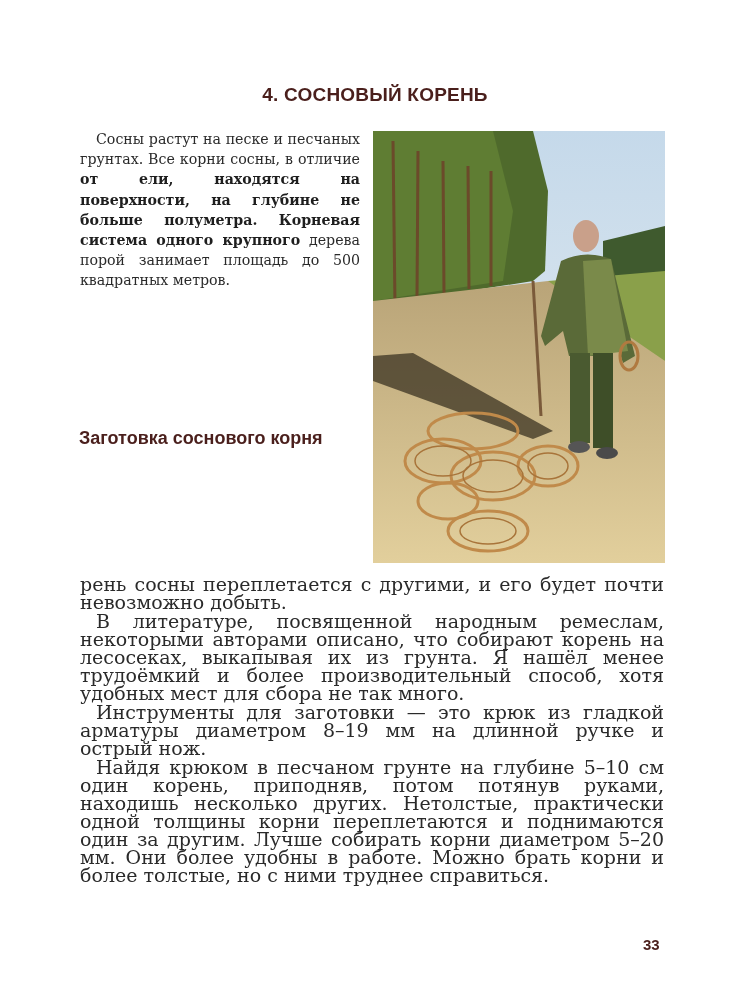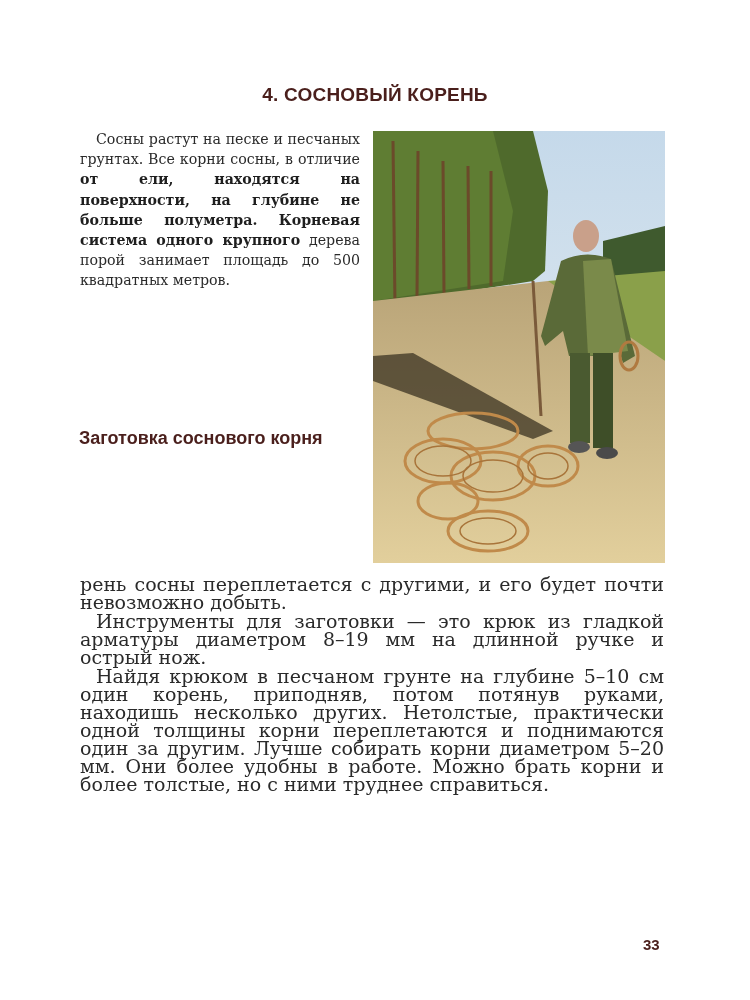--- a/index.html
+++ b/index.html
@@ -101,18 +101,19 @@
       <rect x="220" y="222" width="20" height="95" fill="#3e4e28"></rect>
       <ellipse cx="206" cy="316" rx="11" ry="6" fill="#555"></ellipse>
       <ellipse cx="234" cy="322" rx="11" ry="6" fill="#4a4a4a"></ellipse>
 
       <ellipse cx="256" cy="225" rx="9" ry="14" fill="none" stroke="#b07a40" stroke-width="3"></ellipse>
     </svg>
   </div>
 
   <div class="full serif">
     <p class="para" style="text-indent:0">рень сосны переплетается с другими, и его будет почти невозможно добыть.</p>
+    <p class="para">В литературе, посвященной народным ремеслам, некоторыми авторами описано, что собирают корень на лесосеках, выкапывая их из грунта. Я нашёл менее трудоёмкий и более производительный способ, хотя удобных мест для сбора не так много.</p>
     <p class="para">Инструменты для заготовки — это крюк из гладкой арматуры диаметром 8–19 мм на длинной ручке и острый нож.</p>
     <p class="para">Найдя крюком в песчаном грунте на глубине 5–10 см один корень, приподняв, потом потянув руками, находишь несколько других. Нетолстые, практически одной толщины корни переплетаются и поднимаются один за другим. Лучше собирать корни диаметром 5–20 мм. Они более удобны в работе. Можно брать корни и более толстые, но с ними труднее справиться.</p>
   </div>
 
   <div class="page-number">33</div>
 </div>
 
 </body></html>

